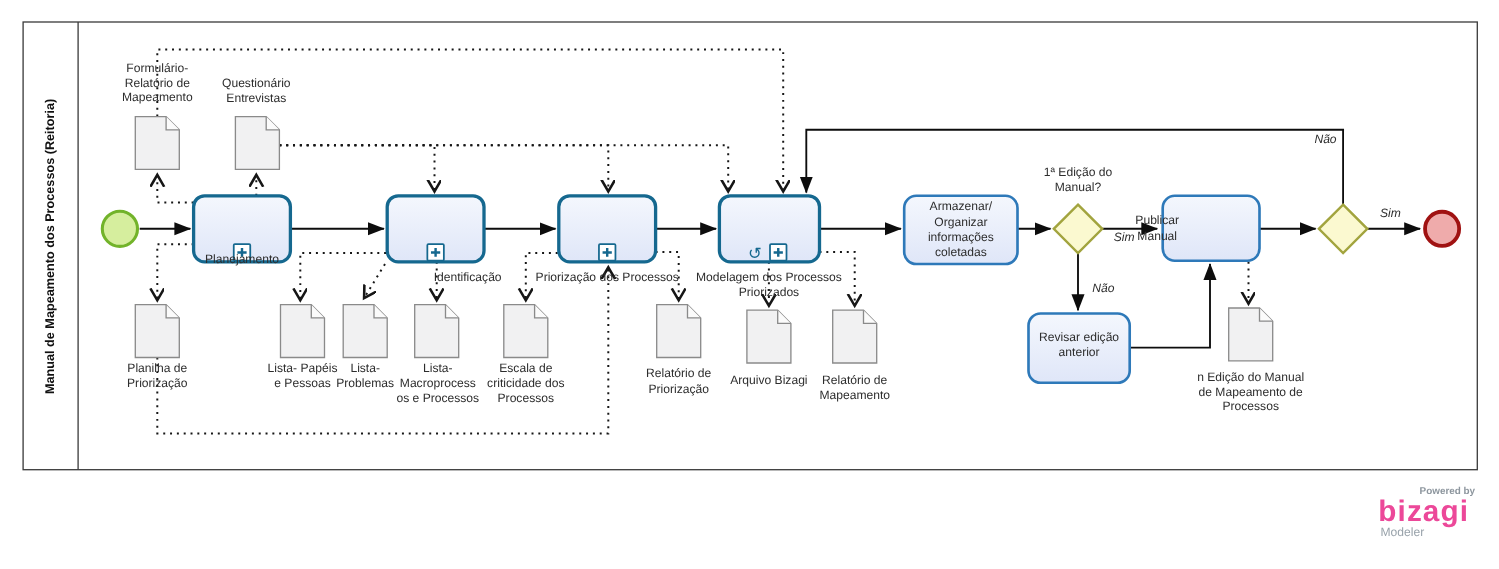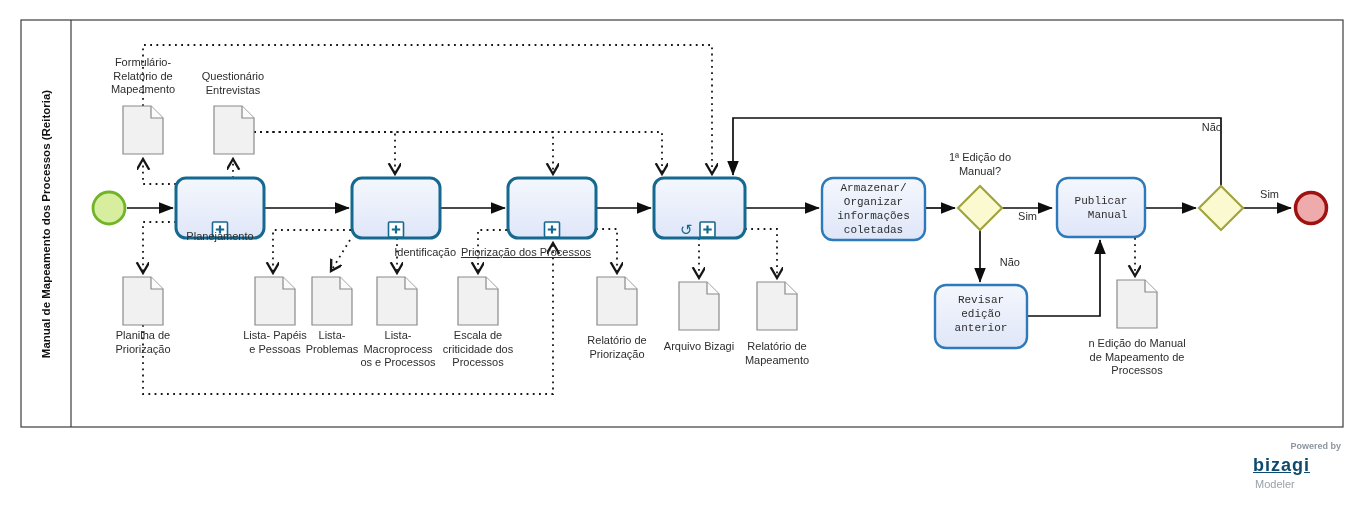--- a/index.html
+++ b/index.html
@@ -11,30 +11,30 @@
   .task-sub{fill:url(#taskGrad);stroke:#15688f;stroke-width:3;}
   .task-plain{fill:url(#taskGrad);stroke:#2e79b9;stroke-width:2.4;}
   .doc-body{fill:#f1f1f2;stroke:#8a8a8a;stroke-width:1.2;}
   .doc-fold{fill:#fbfbfb;stroke:#8a8a8a;stroke-width:1.2;}
   .gateway{stroke:#a2a43e;stroke-width:2.2;}
   .plusbox{fill:#ffffff;stroke:#15688f;stroke-width:1.6;}
   .plusglyph{fill:none;stroke:#15688f;stroke-width:2.2;}
   .pool{fill:none;stroke:#3c3c3c;stroke-width:1.2;}
   .lbl{position:absolute;font-size:11px;line-height:13.5px;color:#2d2d2d;text-align:center;
        white-space:pre-line;}
-  .lbl-left{text-align:right;}
+  .lbl-left{text-align:center;font-style:italic;}
   .task-text{position:absolute;display:flex;align-items:center;justify-content:center;
-       font-size:11px;line-height:14px;color:#2d2d2d;text-align:center;white-space:pre-line;font-family:Liberation Mono, monospace;}
+       font-size:11px;line-height:14px;color:#2d2d2d;text-align:center;white-space:pre-line;}
   #pool-title-band{position:absolute;left:21px;top:20px;width:50px;height:407px;
        display:flex;align-items:center;justify-content:center;}
   #pool-title-band span{display:block;transform:rotate(-90deg);white-space:nowrap;
        font-weight:bold;font-size:11.5px;color:#111;}
   #logo{position:absolute;left:1253px;top:441px;width:92px;}
   .logo-powered{text-align:right;font-size:9px;font-weight:bold;color:#8d969e;padding-right:4px;}
-  .logo-brand{font-size:18px;font-weight:bold;color:#0c4a6e;letter-spacing:1px;line-height:29px;text-decoration:underline;}
+  .logo-brand{font-size:27px;font-weight:bold;color:#ec4899;letter-spacing:1px;line-height:29px;}
   .logo-product{font-size:11px;color:#98a2aa;margin-top:-2px;padding-left:2px;}
   .loop-icon{font-family:"DejaVu Sans",sans-serif;font-size:15px;fill:#15688f;}
 </style>
 </head>
 <body>
 
 <div id="canvas">
 
 <svg id="diagram-svg" width="1363" height="517" viewBox="0 0 1363 517">
   <defs>
@@ -161,25 +161,27 @@
     <path class="doc-fold" d="M28,0 L28,12 L40,12"></path>
   </g>
 </svg>
 
 <div id="pool-title-band">
   <span>Manual de Mapeamento dos Processos (Reitoria)</span>
 </div>
 
 <div class="lbl" style="left:160px;top:230px;width:120px;">Planejamento</div>
 <div class="lbl" style="left:336px;top:246px;width:120px;text-align:right;">Identificação</div>
-<div class="lbl" style="left:451px;top:246px;width:150px;text-decoration:underline;">Priorização dos Processos</div>
+<div class="lbl" style="left:477px;top:246px;width:150px;">Priorização dos Processos</div>
+<div class="lbl" style="left:624px;top:246px;width:150px;">Modelagem dos Processos
+Priorizados</div>
 
 <div class="task-text" style="left:822px;top:178px;width:103px;height:62px;">Armazenar/ Organizar
 informações coletadas</div>
-<div class="task-text" style="left:1057px;top:178px;width:88px;height:59px;text-align:right;">Publicar
+<div class="task-text" style="left:1008px;top:178px;width:88px;height:59px;">Publicar
 Manual</div>
 <div class="task-text" style="left:935px;top:282px;width:92px;height:63px;">Revisar edição
 anterior</div>
 
 <div class="lbl" style="left:928px;top:151px;width:104px;">1ª Edição do
 Manual?</div>
 
 <div class="lbl lbl-left" style="left:1007px;top:210px;width:30px;">Sim</div>
 <div class="lbl lbl-left" style="left:986px;top:256px;width:34px;">Não</div>
 <div class="lbl lbl-left" style="left:1249px;top:188px;width:30px;">Sim</div>

